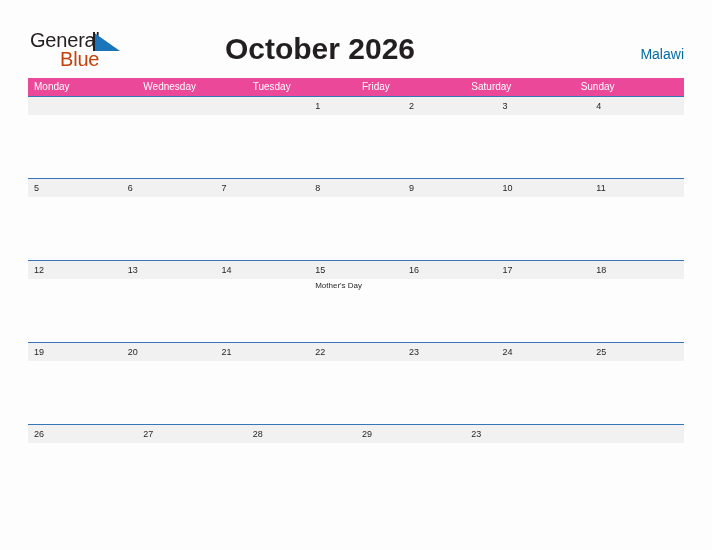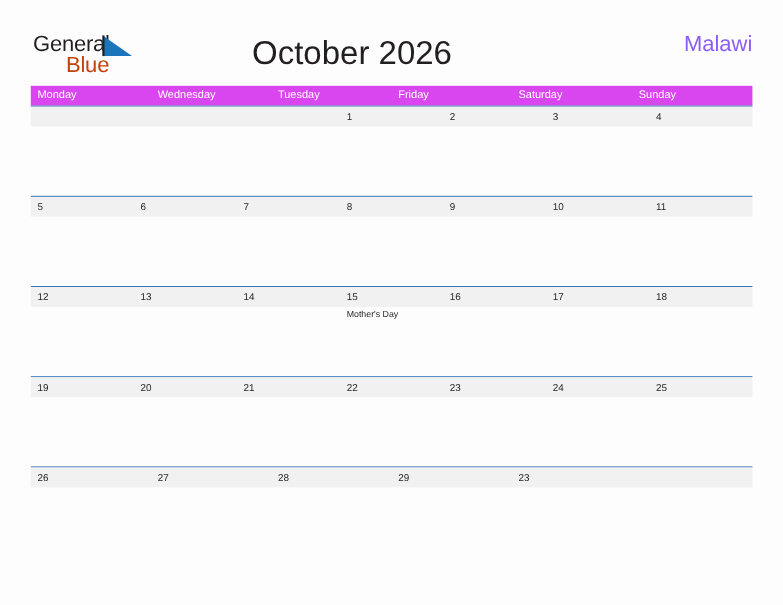--- a/index.html
+++ b/index.html
@@ -66,46 +66,46 @@
 
   .cal-title {
     position: absolute;
     left: 0;
     top: 32px;
     width: 640px;
     text-align: center;
     font-size: 30px;
     color: #231f20;
     font-family: "Liberation Sans", sans-serif;
-    font-weight: normal;
+    font-weight: bold;
     letter-spacing: 0px;
   }
 
   .country {
     position: absolute;
     right: 28px;
-    top: 29px;
-    font-size: 20px;
-    color: #8b5cf6;
+    top: 46px;
+    font-size: 14px;
+    color: #0369a1;
     font-family: "Liberation Sans", sans-serif;
   }
 
   
   .cal {
     position: absolute;
     left: 28px;
     top: 78px;
     width: 656px;
   }
 
   .dow-row {
     display: flex;
     width: 656px;
     height: 18px;
-    background: #d946ef;
+    background: #ec4899;
   }
   .dow {
     flex: 1 1 0;
     color: #ffffff;
     font-size: 10px;
     line-height: 18px;
     padding-left: 6px;
     box-sizing: border-box;
     font-family: "Liberation Sans", sans-serif;
     white-space: nowrap;

